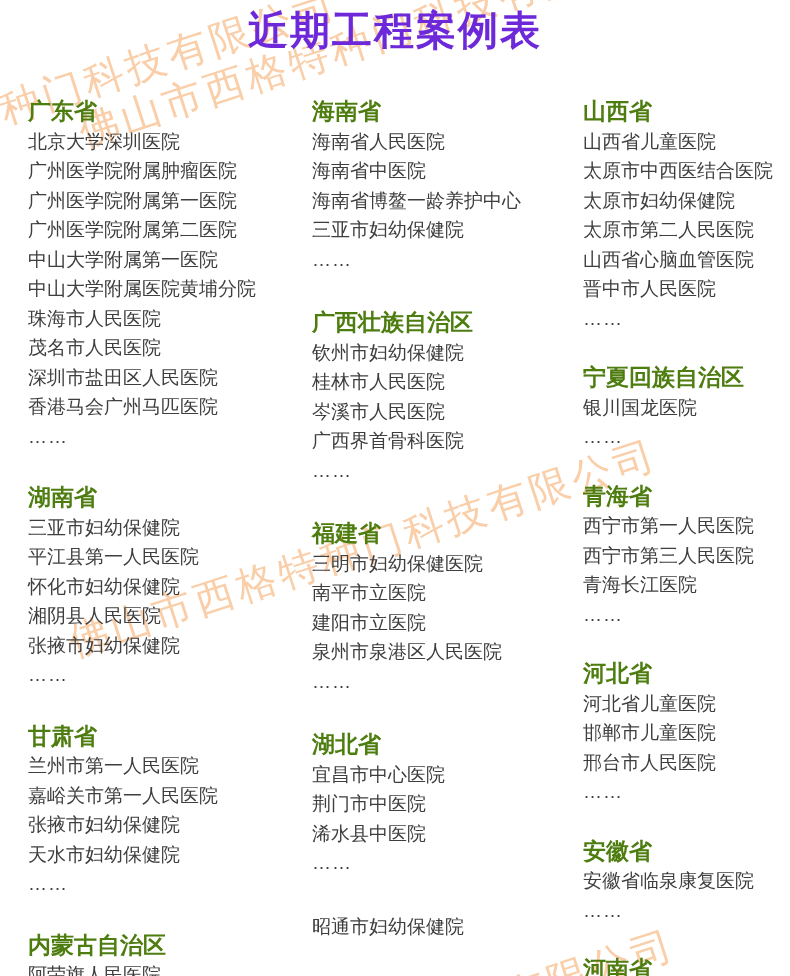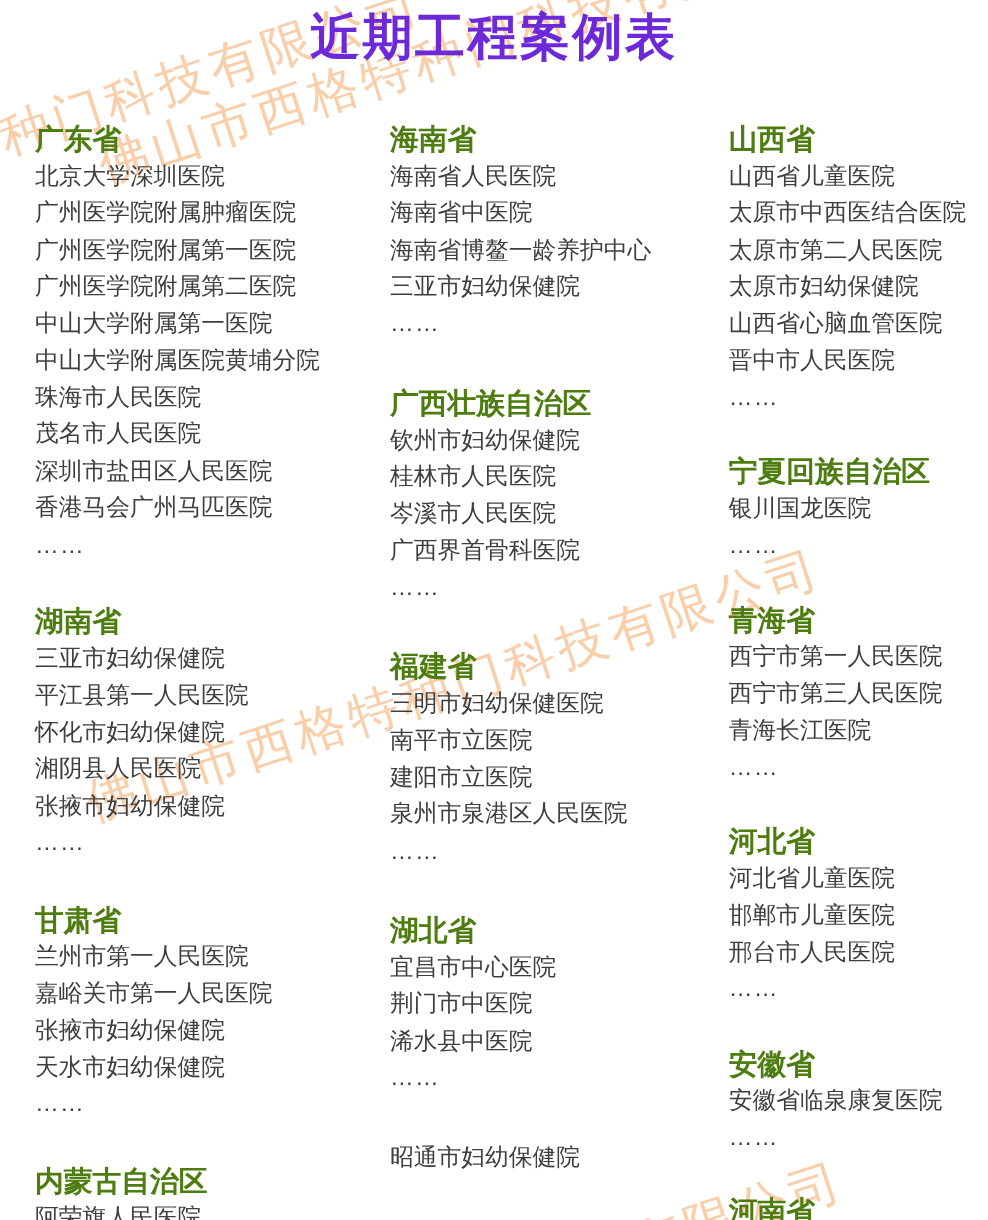--- a/index.html
+++ b/index.html
@@ -149,22 +149,22 @@
           </div>
           <div class="section">
             <div class="item">昭通市妇幼保健院</div>
           </div>
         </div>
         <div class="column col-2">
           <div class="section">
             <div class="province">山西省</div>
             <div class="item">山西省儿童医院</div>
             <div class="item">太原市中西医结合医院</div>
+            <div class="item">太原市妇幼保健院</div>
             <div class="item">太原市第二人民医院</div>
-            <div class="item">太原市妇幼保健院</div>
             <div class="item">山西省心脑血管医院</div>
             <div class="item">晋中市人民医院</div>
             <div class="more">……</div>
           </div>
           <div class="section">
             <div class="province">宁夏回族自治区</div>
             <div class="item">银川国龙医院</div>
             <div class="more">……</div>
           </div>
           <div class="section">

